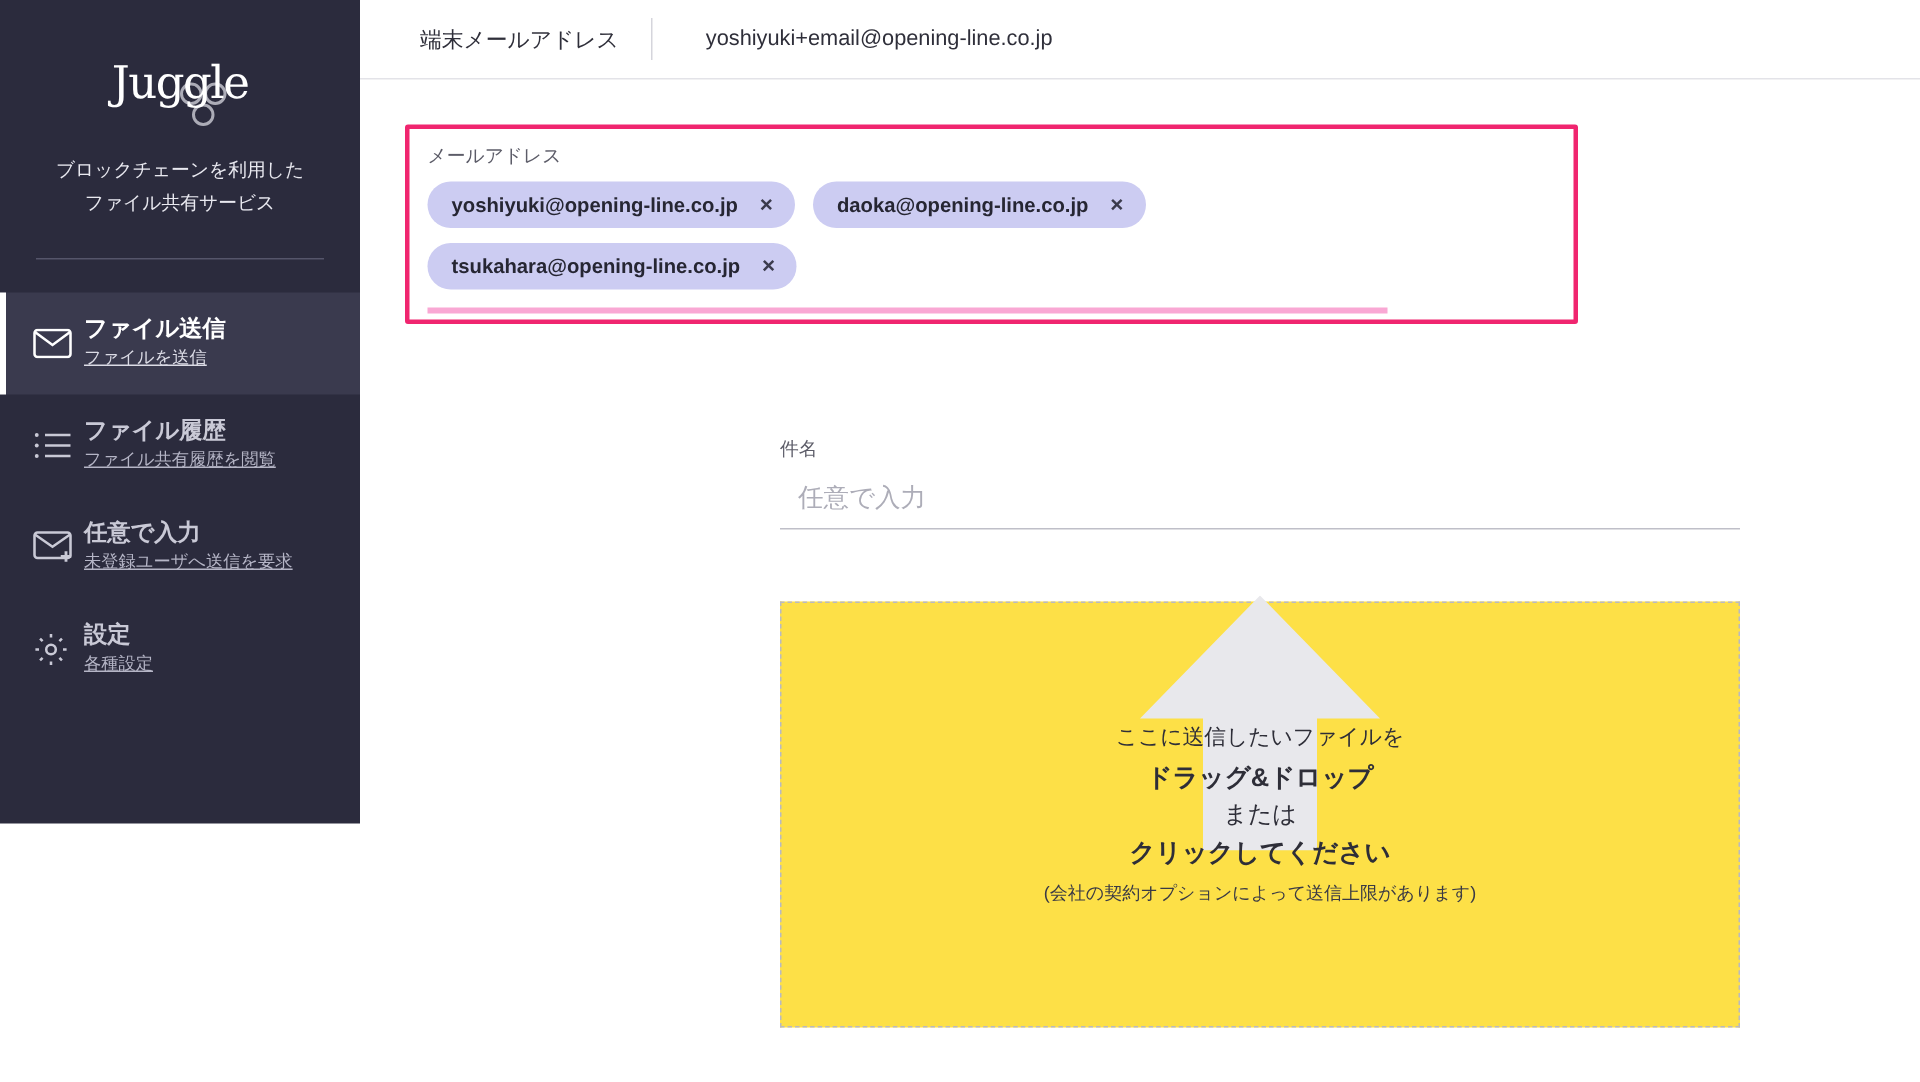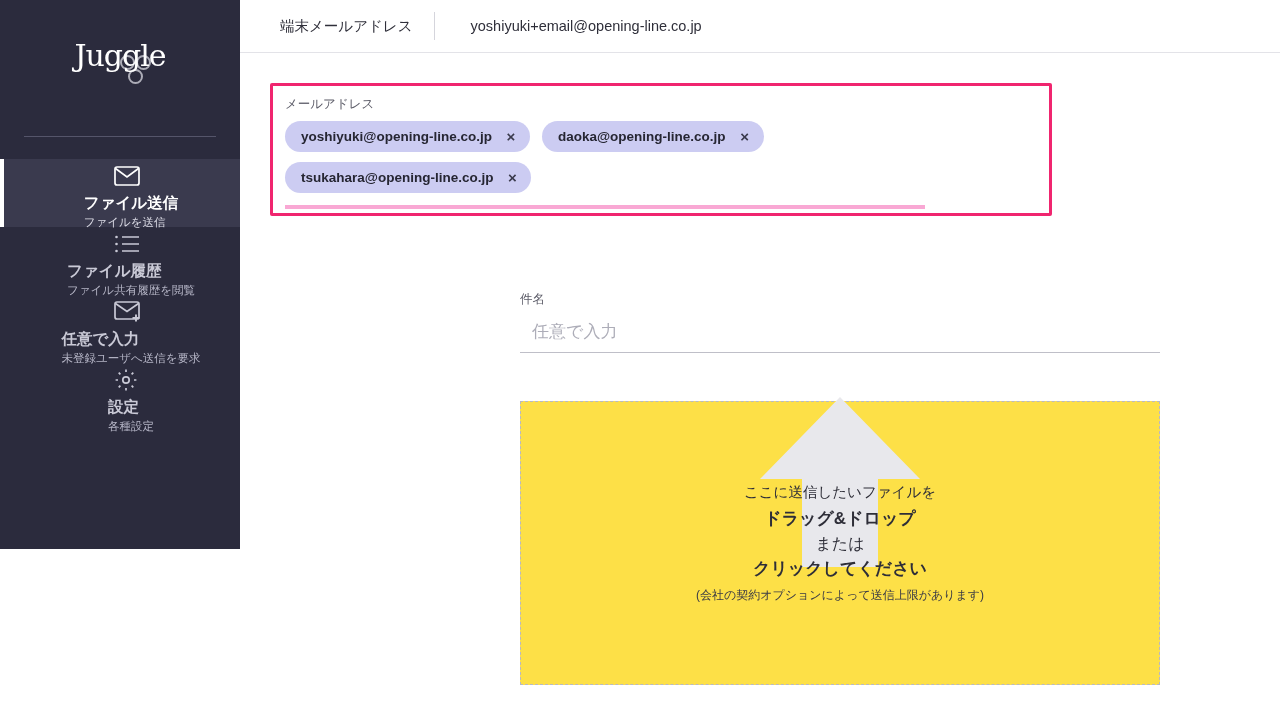--- a/index.html
+++ b/index.html
@@ -69,21 +69,20 @@
   }
   .nav { margin-top: 22px; }
   .nav-item {
     display: flex;
     align-items: center;
     height: 68px;
     padding-left: 22px;
     color: #c9c9d6;
     cursor: pointer;
     position: relative;
-    flex-direction: column;
   }
   .nav-item.active {
     background: #3a3a4e;
     color: #ffffff;
   }
   .nav-item.active::before {
     content: "";
     position: absolute;
     left: 0; top: 0; bottom: 0;
     width: 4px;
@@ -92,21 +91,21 @@
   .nav-icon {
     width: 34px;
     flex: 0 0 34px;
     display: flex;
     align-items: center;
     justify-content: flex-start;
     color: inherit;
   }
   .nav-text { display: flex; flex-direction: column; justify-content: center; }
   .nav-title { font-size: 15.5px; font-weight: bold; line-height: 20px; }
-  .nav-sub { font-size: 11.5px; line-height: 18px; color: #b5b5c6; }
+  .nav-sub { font-size: 11.5px; line-height: 18px; color: #b5b5c6; text-decoration: underline; }
   .nav-item.active .nav-sub { color: #dcdce6; }
 
   
   .main {
     flex: 1 1 auto;
     height: 721px;
     background: #ffffff;
     position: relative;
   }
   .topbar {
@@ -247,20 +246,24 @@
 
     <div class="logo-wrap">
       <div class="logo-mark">
         <div class="circle" style="left:0px; top:0px;"></div>
         <div class="circle" style="left:16px; top:0px;"></div>
         <div class="circle" style="left:8px; top:14px;"></div>
       </div>
       <div class="logo-text">Juggle</div>
     </div>
 
+    <div class="tagline">
+      <div>ブロックチェーンを利用した</div>
+      <div>ファイル共有サービス</div>
+    </div>
 
     <div class="divider"></div>
 
     <div class="nav">
 
       <div class="nav-item active">
         <span class="nav-icon">
           <svg width="26" height="20" viewBox="0 0 26 20" fill="none" stroke="currentColor" stroke-width="1.7">
             <rect x="1" y="1" width="24" height="18" rx="2"></rect>
             <path d="M1.5 2.5 L13 11 L24.5 2.5"></path>

